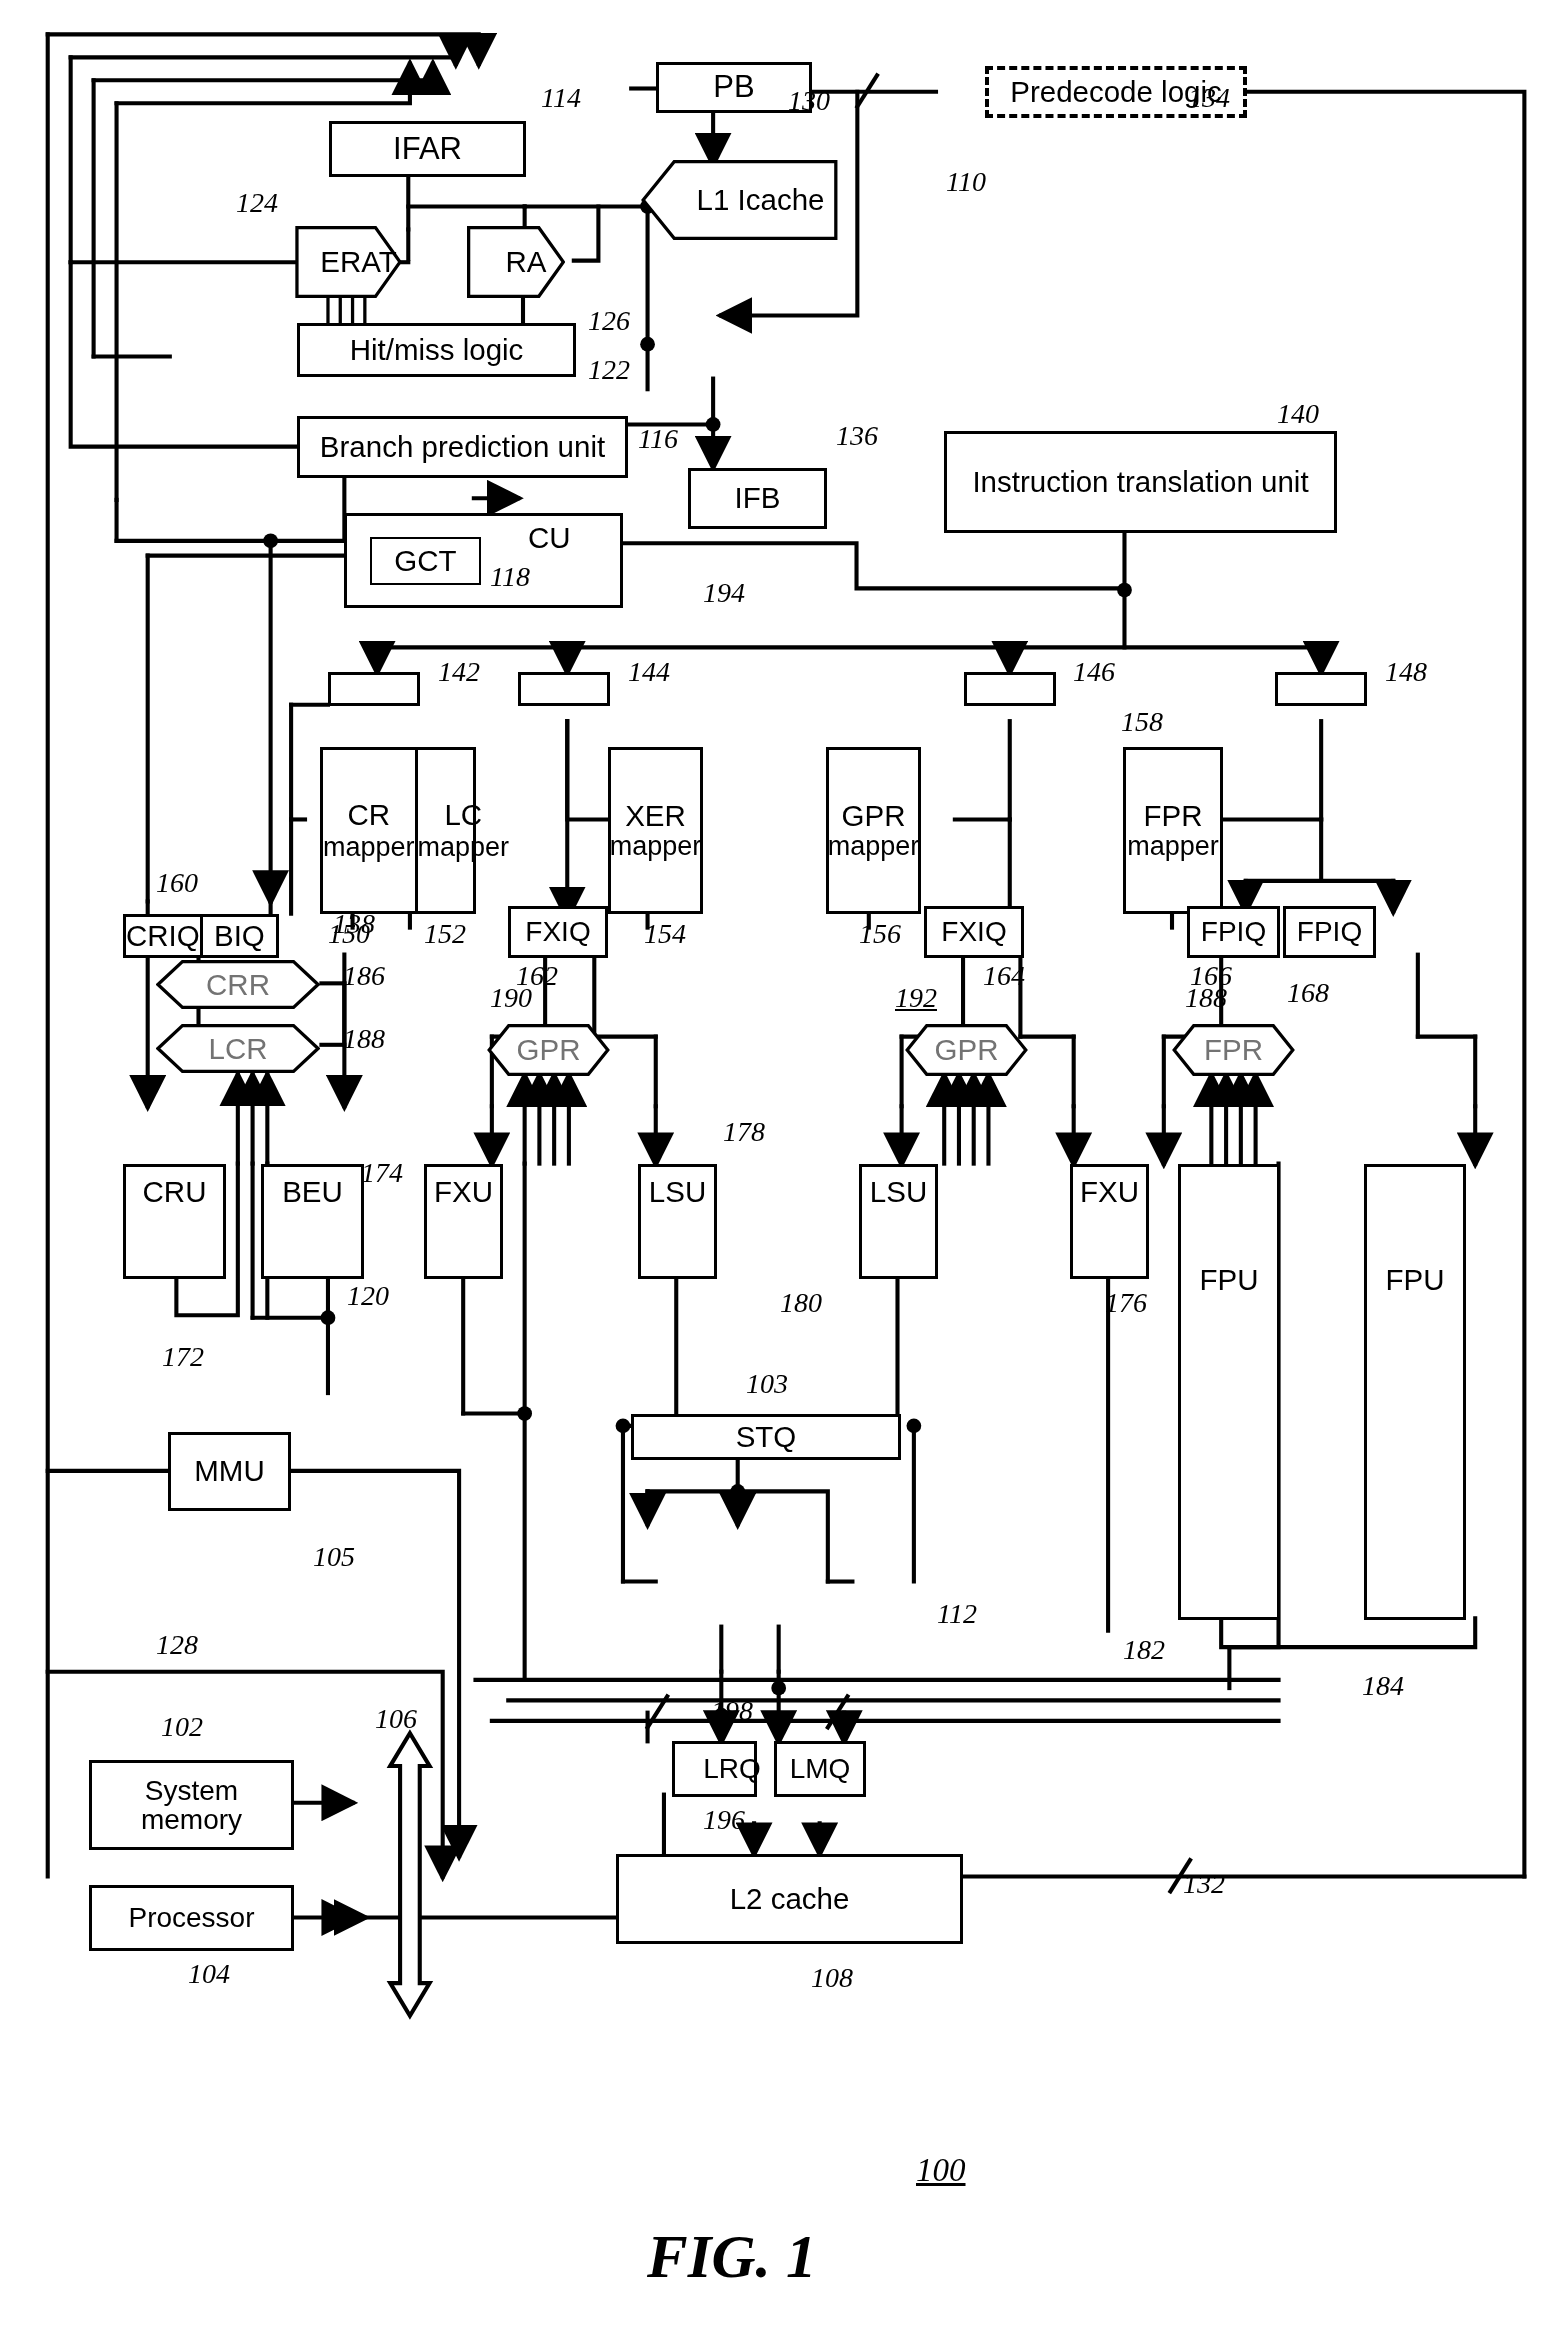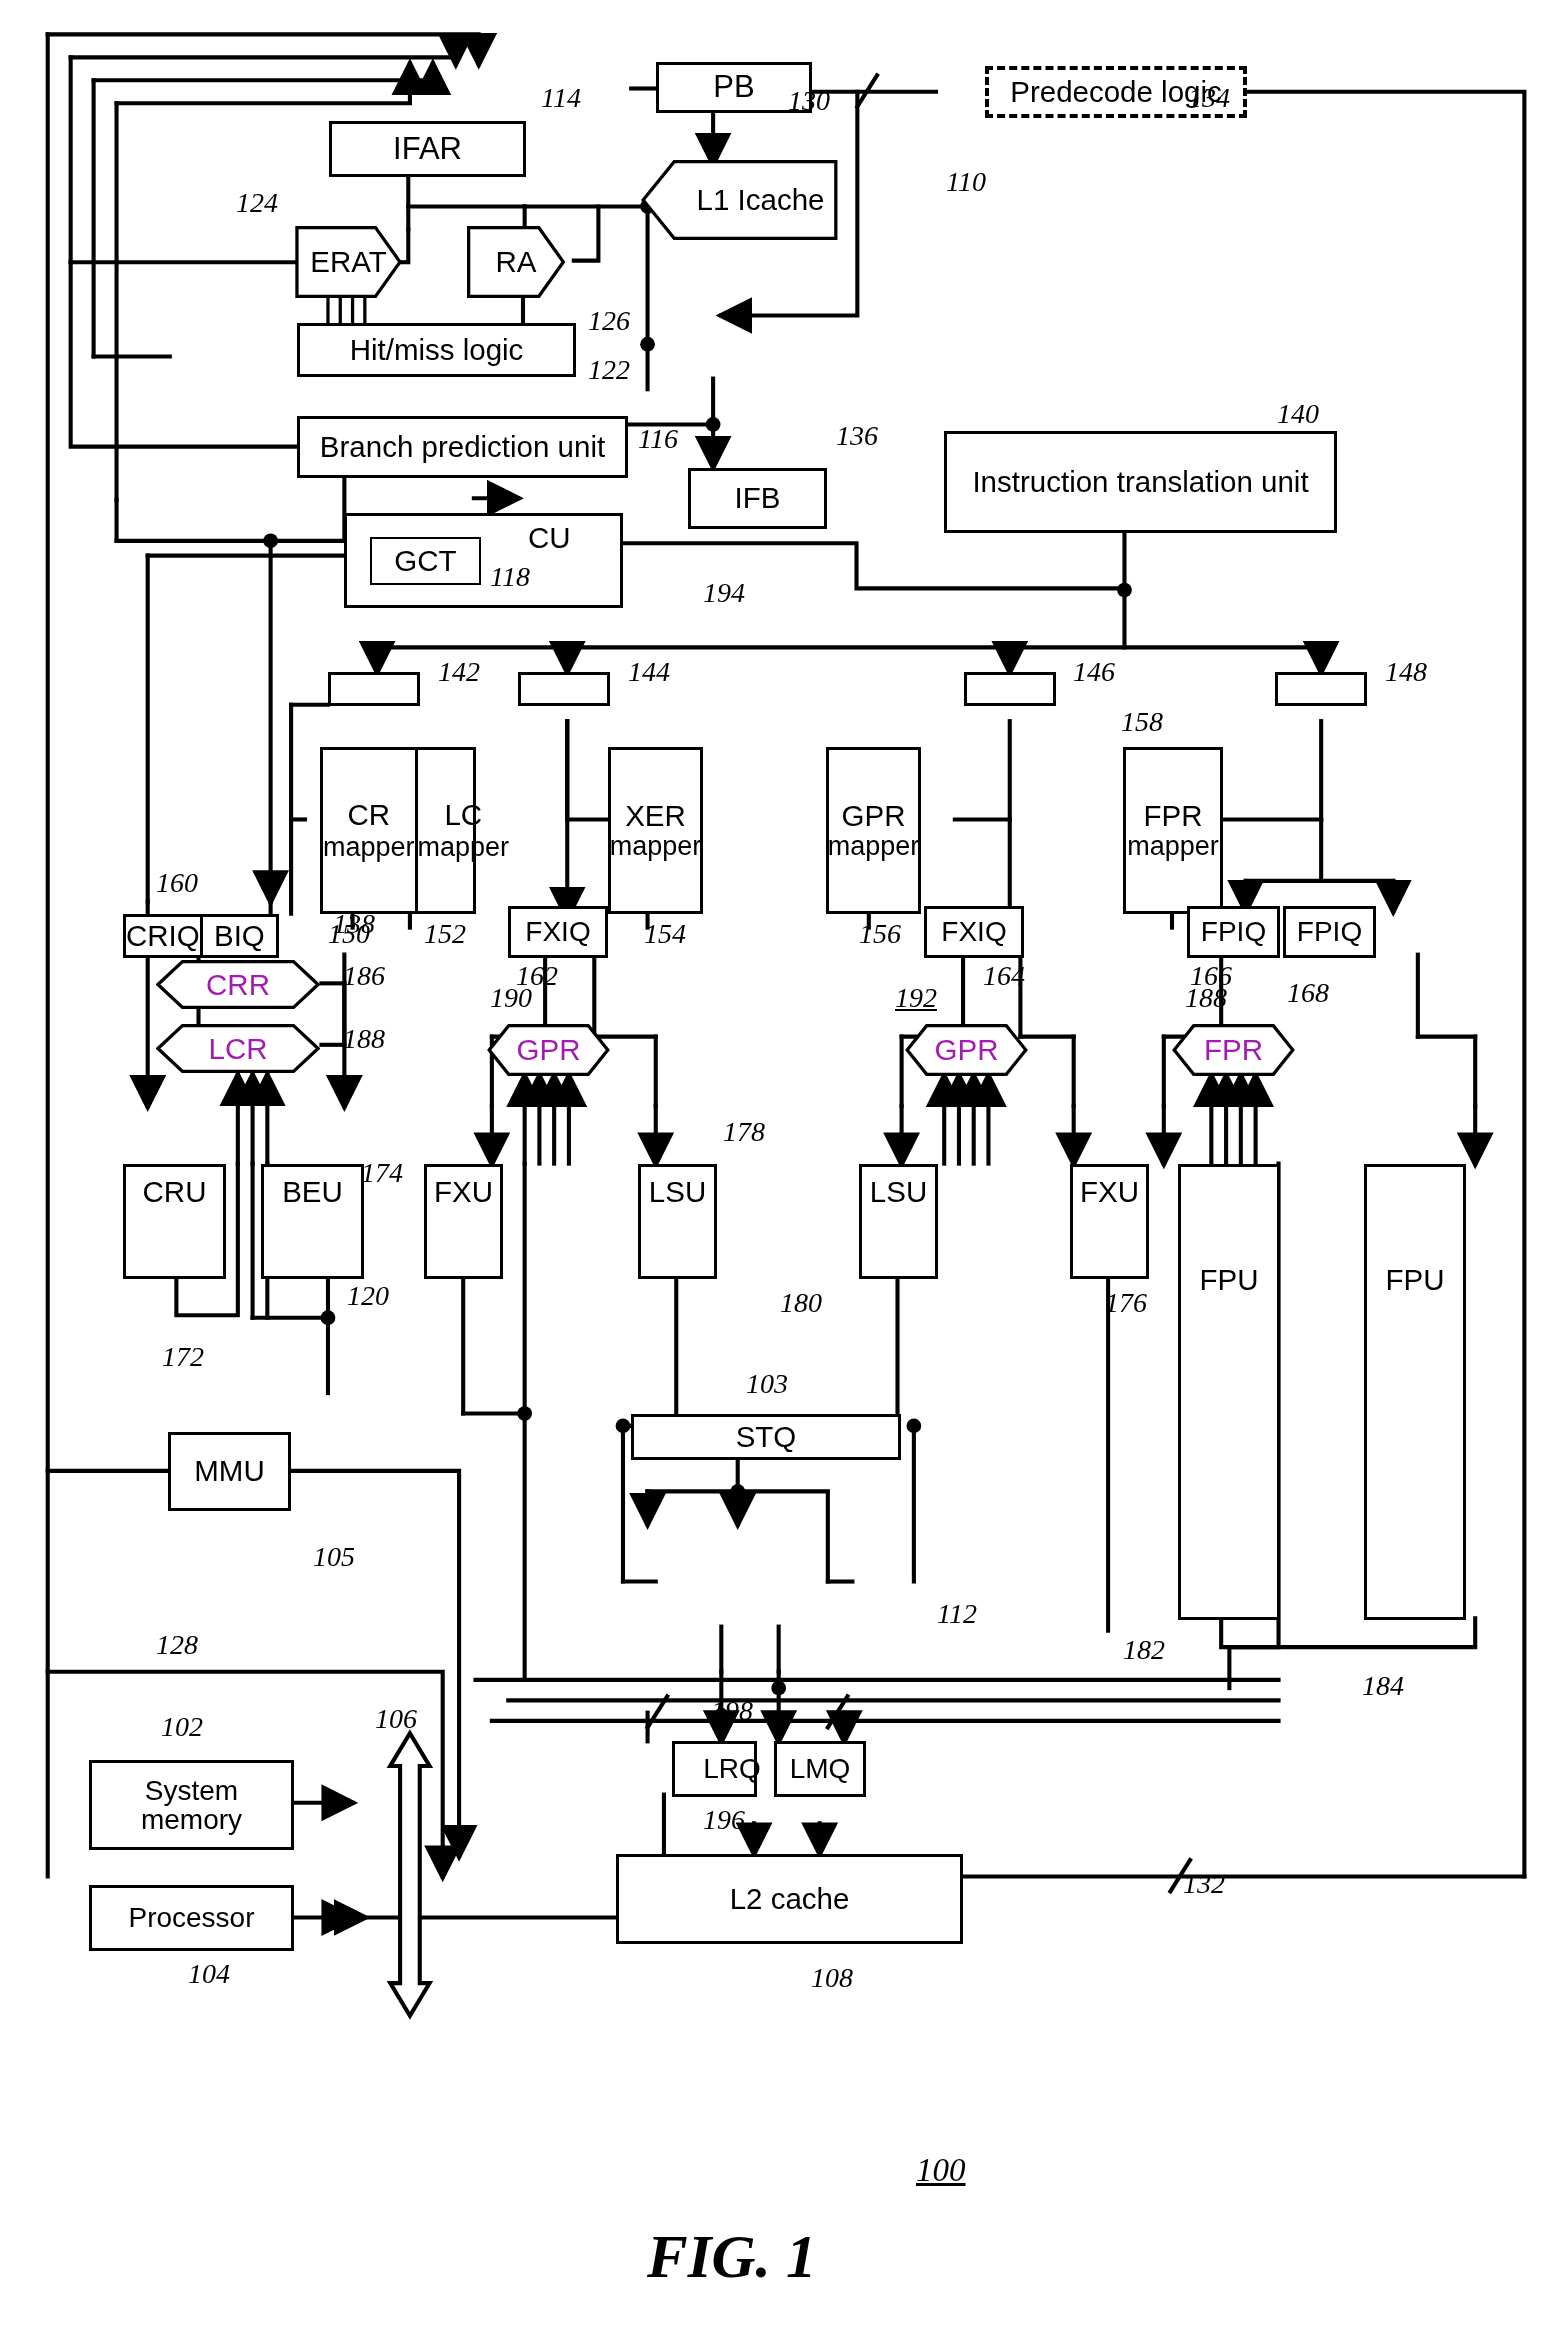--- a/index.html
+++ b/index.html
@@ -17,25 +17,25 @@
   .cu-tag{position:absolute;font-family:"Liberation Sans",sans-serif;font-size:29.5px;color:#000;}
   .twoup{display:flex;flex-direction:column;align-items:center;justify-content:center;}
   .fig-num{position:absolute;font-family:"Liberation Serif",serif;font-style:italic;
            font-size:33px;text-decoration:underline;color:#000;}
   .fig-cap{position:absolute;font-family:"Liberation Serif",serif;font-style:italic;
            font-weight:bold;font-size:61px;color:#000;}
   .hexwrap{position:absolute;}
   .hexwrap svg{display:block;}
   .hexwrap .htxt{position:absolute;left:0;top:0;width:100%;height:100%;
       display:flex;align-items:center;justify-content:center;font-size:29.5px;
-      font-family:"Liberation Sans",sans-serif;color:#a21caf;}
+      font-family:"Liberation Sans",sans-serif;color:#737373;}
   .trapwrap{position:absolute;}
   .trapwrap .ttxt{position:absolute;left:0;top:0;width:100%;height:100%;
       display:flex;align-items:center;justify-content:center;font-size:29.5px;
-      font-family:"Liberation Sans",sans-serif;color:#000;}
+      font-family:"Liberation Sans",sans-serif;color:#000;padding-left:10px;}
   .splitbox{position:absolute;box-sizing:border-box;border:3.3px solid #000;background:#fff;display:flex;}
   .splitbox>div{flex:1;display:flex;align-items:center;justify-content:center;
       font-size:29.5px;font-family:"Liberation Sans",sans-serif;color:#000;}
   .splitbox>div+div{border-left:3.3px solid #000;}
   .mapper{flex-direction:column;}
 </style>
 </head>
 <body>
 
 <div id="stage">

